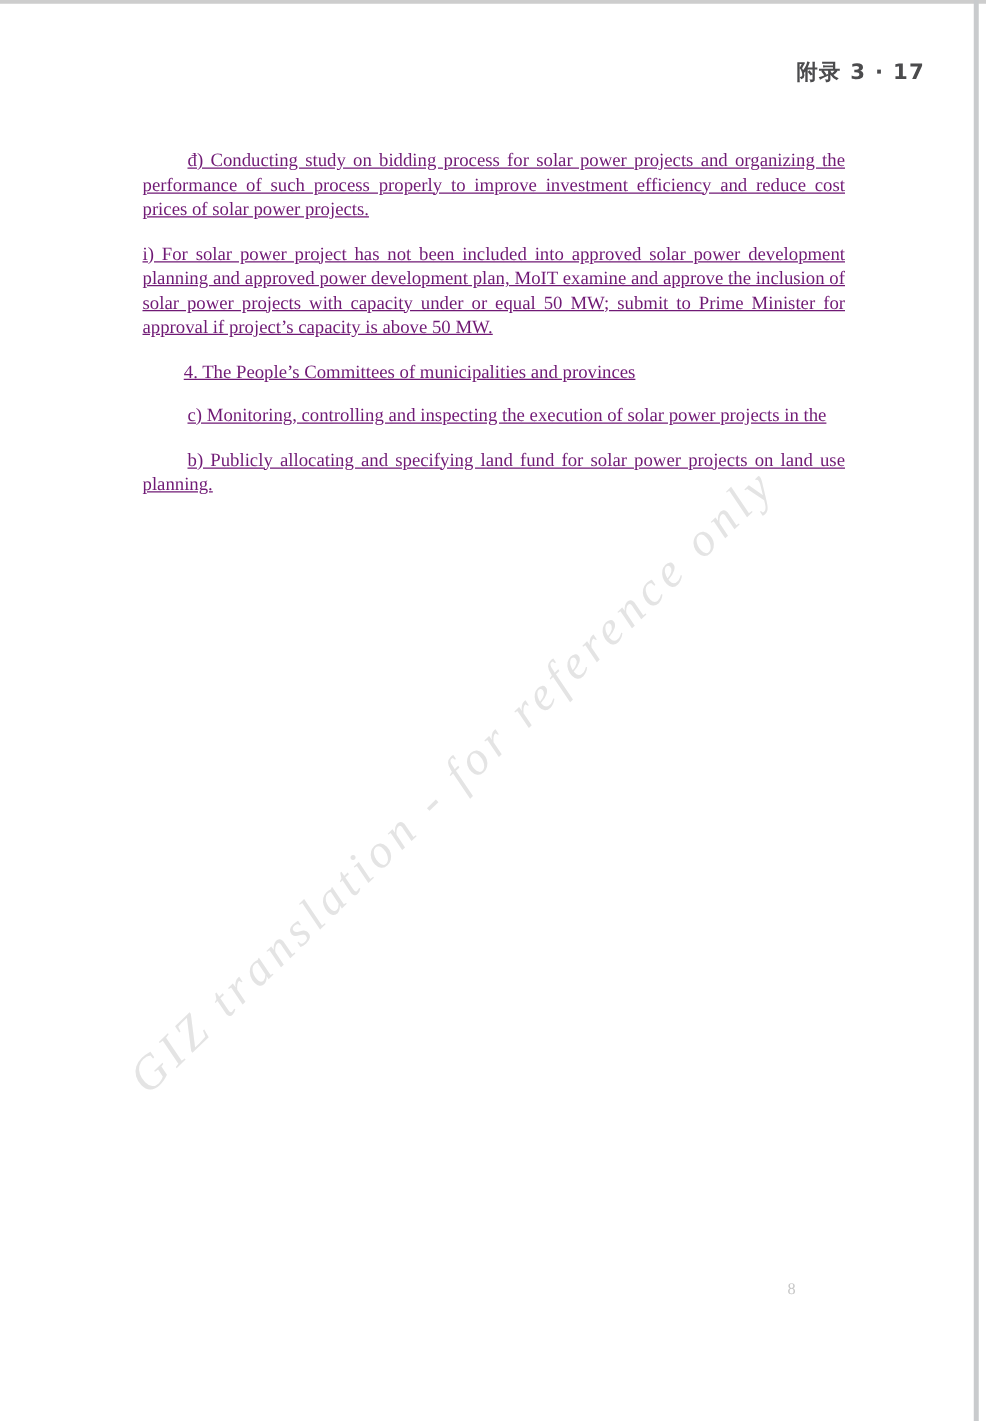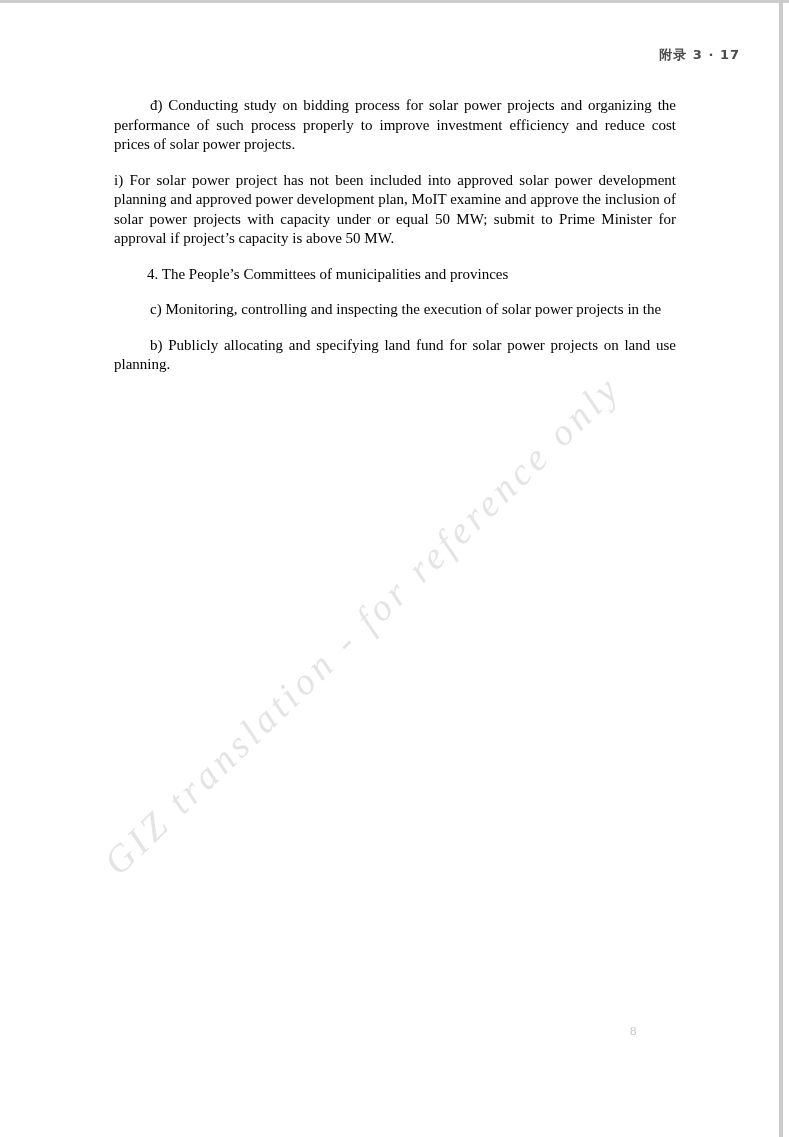--- a/index.html
+++ b/index.html
@@ -16,44 +16,45 @@
     background: #cdcdcd;
   }
   .edge-right {
     position: absolute; top: 0; left: 779px;
     width: 4px; height: 1137px;
     background: #c9cbcd;
   }
   .page-header {
     position: absolute; top: 46px; right: 49px;
     font-family: "DejaVu Sans", sans-serif;
-    font-size: 13px; font-weight: 600;
+    font-size: 17px; font-weight: 600;
     letter-spacing: 1px;
     color: #4b4b4d;
     white-space: nowrap;
   }
   .watermark {
     position: absolute; left: 110px; top: 846px;
     font-size: 38px; font-style: italic;
     letter-spacing: 4.5px;
     color: #e4e4e4;
     white-space: nowrap;
     transform: rotate(-44deg);
     transform-origin: 0 50%;
     z-index: 0;
     user-select: none;
   }
   .content {
     position: absolute; left: 114px; top: 0;
     width: 562px;
-    padding-top: 96px;
+    padding-top: 120px;
     font-size: 15px; line-height: 19.5px;
-    color: #000000;
+    color: #701a75;
     text-align: justify;
     z-index: 1;
+    text-decoration: underline;
   }
   .content p { margin: 0 0 16px 0; }
   .p-indent { text-indent: 36px; }
   .p-block  { margin: 0 0 16px 33px !important; }
   .tab-space { display: inline-block; width: 44px; }
   sup.ord { font-size: 10px; line-height: 0; vertical-align: super; }
   .page-number {
     position: absolute; left: 630px; top: 1023px;
     font-size: 13px;
     color: #c7c7c7;

